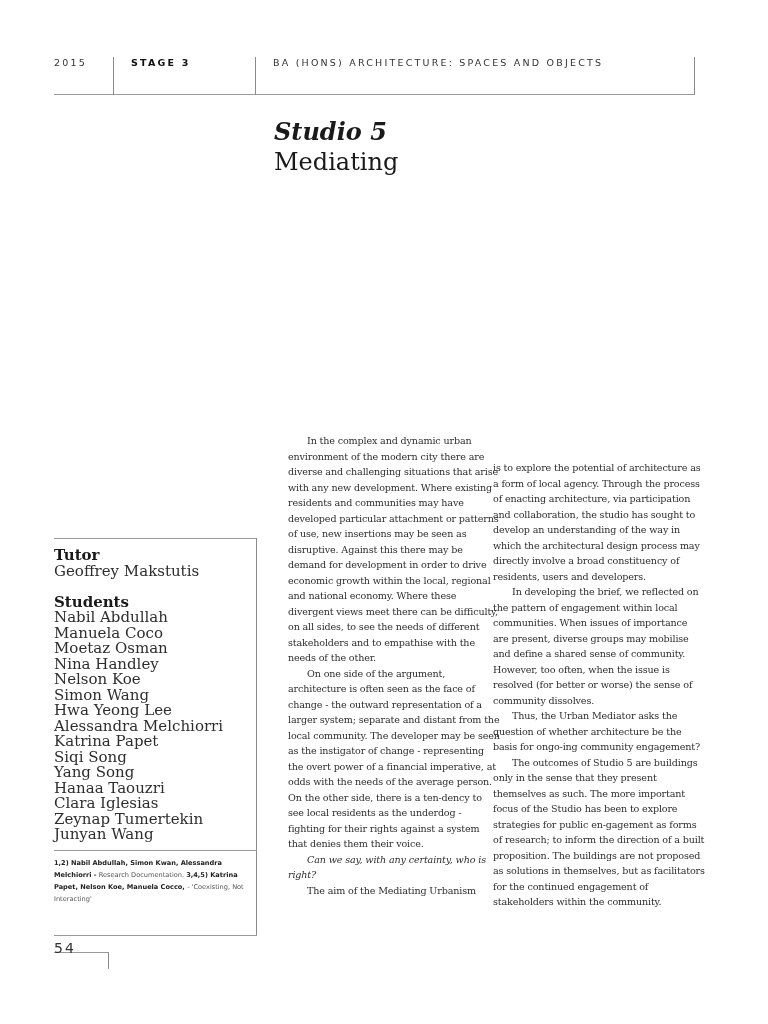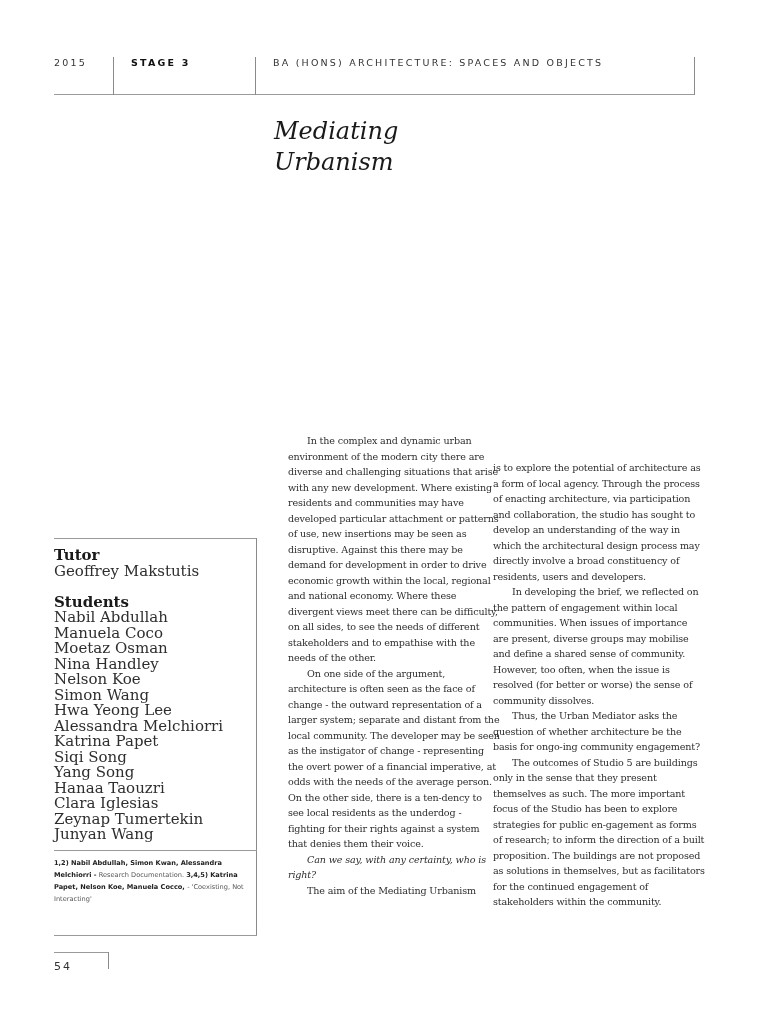--- a/index.html
+++ b/index.html
@@ -3,47 +3,47 @@
 <meta charset="utf-8">
 <style>
   html, body { margin:0; padding:0; background:#ffffff; }
   body { width:768px; height:1024px; position:relative; overflow:hidden; color:#2a2a2a; }
   .hrule { position:absolute; height:1px; background:#9a9a9a; }
   .vrule { position:absolute; width:1px; background:#8a8a8a; }
   .hdr { position:absolute; top:57px; font-family:"DejaVu Sans", sans-serif; font-size:9.5px; letter-spacing:2.2px; color:#333; }
   .hdr.bold { font-weight:bold; color:#111; }
   .title { position:absolute; left:274px; top:116px; font-family:"DejaVu Serif", serif; font-size:24px; line-height:31px; color:#1a1a1a; }
   .title .t1 { font-weight:bold; font-style:italic; display:block; }
-  .title .t2 { font-style:italic; display:block; }
+  .title .t2 { display:block; }
   .col { position:absolute; top:433px; width:212px; font-family:"DejaVu Serif", serif; font-size:9.6px; line-height:15.5px; color:#2e2e2e; letter-spacing:-0.15px; }
   .col p { margin:0; text-indent:19px; }
   .col p.noindent { text-indent:0; }
   .col p.italic { font-style:italic; }
   .side { position:absolute; left:54px; top:548px; width:200px; font-family:"DejaVu Serif", serif; font-size:15px; line-height:15.5px; color:#2e2e2e; }
   .side .lbl { font-weight:bold; color:#1a1a1a; }
   .side .gap { height:15.5px; }
   .caption { position:absolute; left:54px; top:857px; width:198px; font-family:"DejaVu Sans", sans-serif; font-size:6.6px; line-height:12px; color:#555; }
   .caption b { color:#222; }
-  .pageno { position:absolute; left:54px; top:960px; font-family:"DejaVu Sans", sans-serif; font-size:11px; letter-spacing:2px; color:#333; }
+  .pageno { position:absolute; left:54px; top:940px; font-family:"DejaVu Sans", sans-serif; font-size:14px; letter-spacing:2px; color:#333; }
 </style>
 </head>
 <body>
 
 <div class="hrule" style="left:54px; top:94px; width:641px;"></div>
 <div class="vrule" style="left:113px; top:57px; height:38px;"></div>
 <div class="vrule" style="left:255px; top:57px; height:38px;"></div>
 <div class="vrule" style="left:694px; top:57px; height:38px;"></div>
 
 <div class="hdr" style="left:54px;">2015</div>
 <div class="hdr bold" style="left:131px;">STAGE 3</div>
 <div class="hdr" style="left:273px;">BA (HONS) ARCHITECTURE: SPACES AND OBJECTS</div>
 
 <div class="title">
+  <span class="t1">Studio 5</span>
   <span class="t2">Mediating</span>
-  <span class="t2">Urbanism</span>
 </div>
 
 <div class="hrule" style="left:54px; top:538px; width:203px;"></div>
 <div class="vrule" style="left:256px; top:538px; height:398px;"></div>
 <div class="hrule" style="left:54px; top:850px; width:203px;"></div>
 <div class="hrule" style="left:54px; top:935px; width:203px;"></div>
 
 <div class="side">
   <div class="lbl">Tutor</div>
   <div>Geoffrey Makstutis</div>

